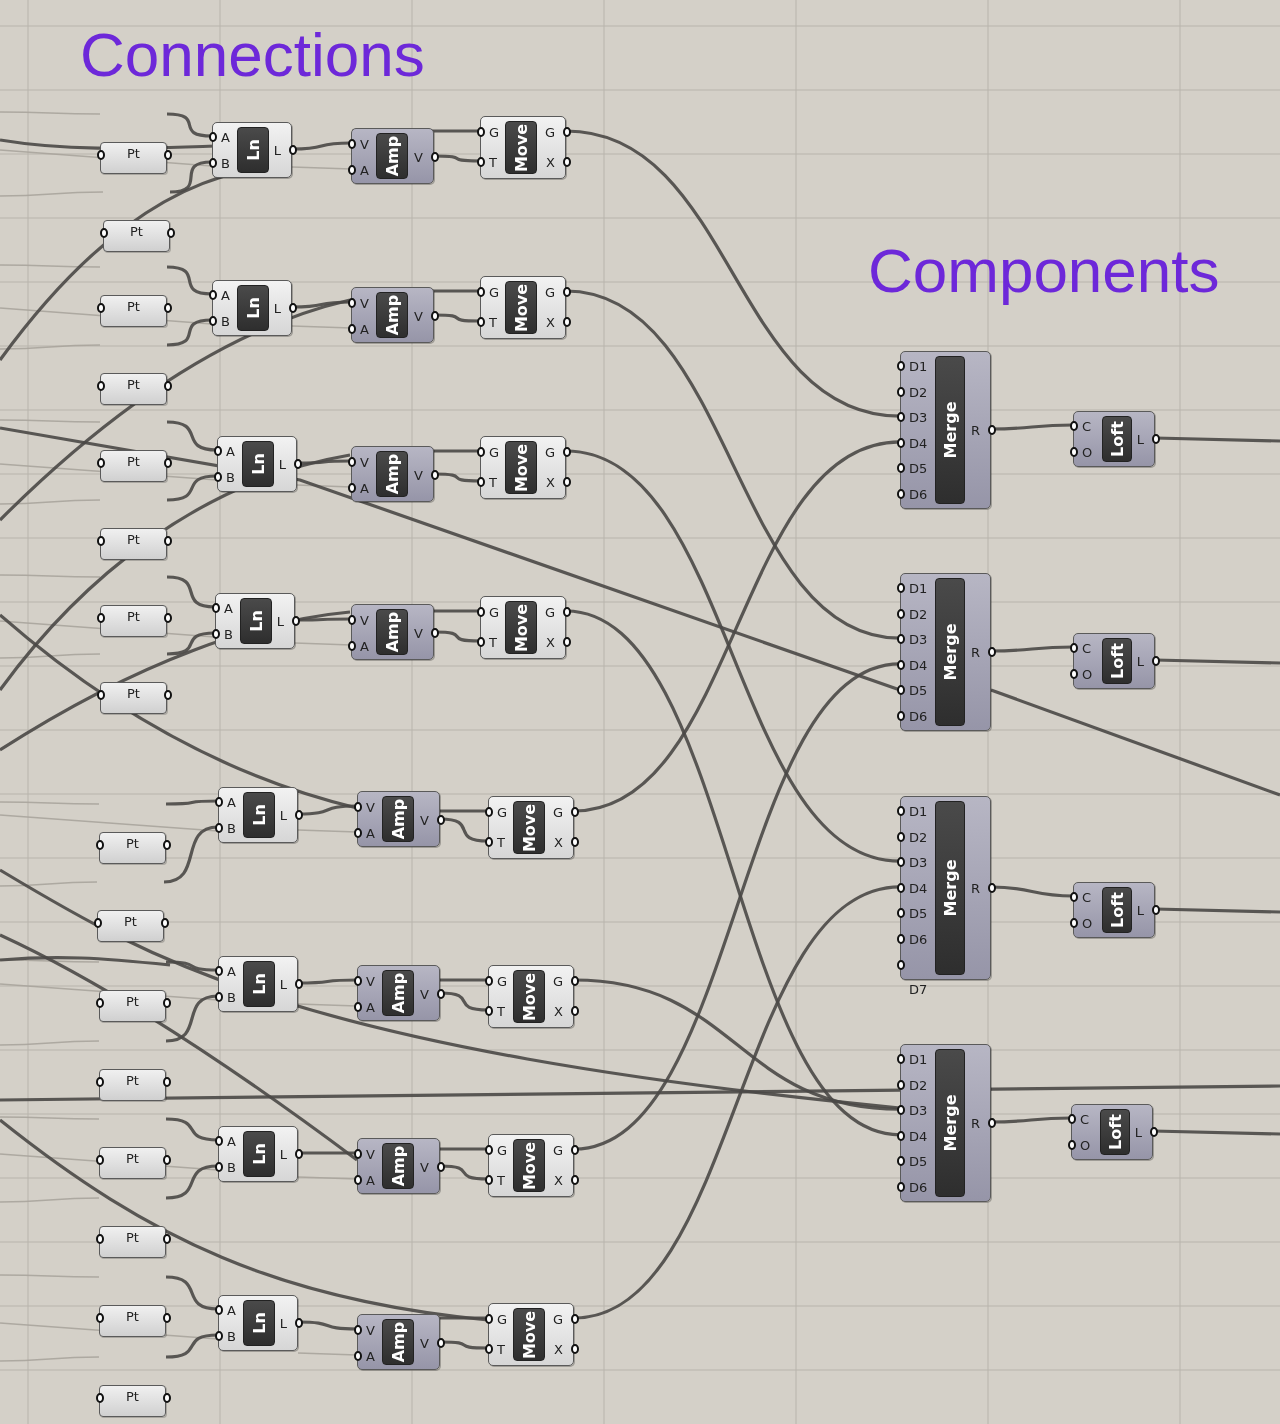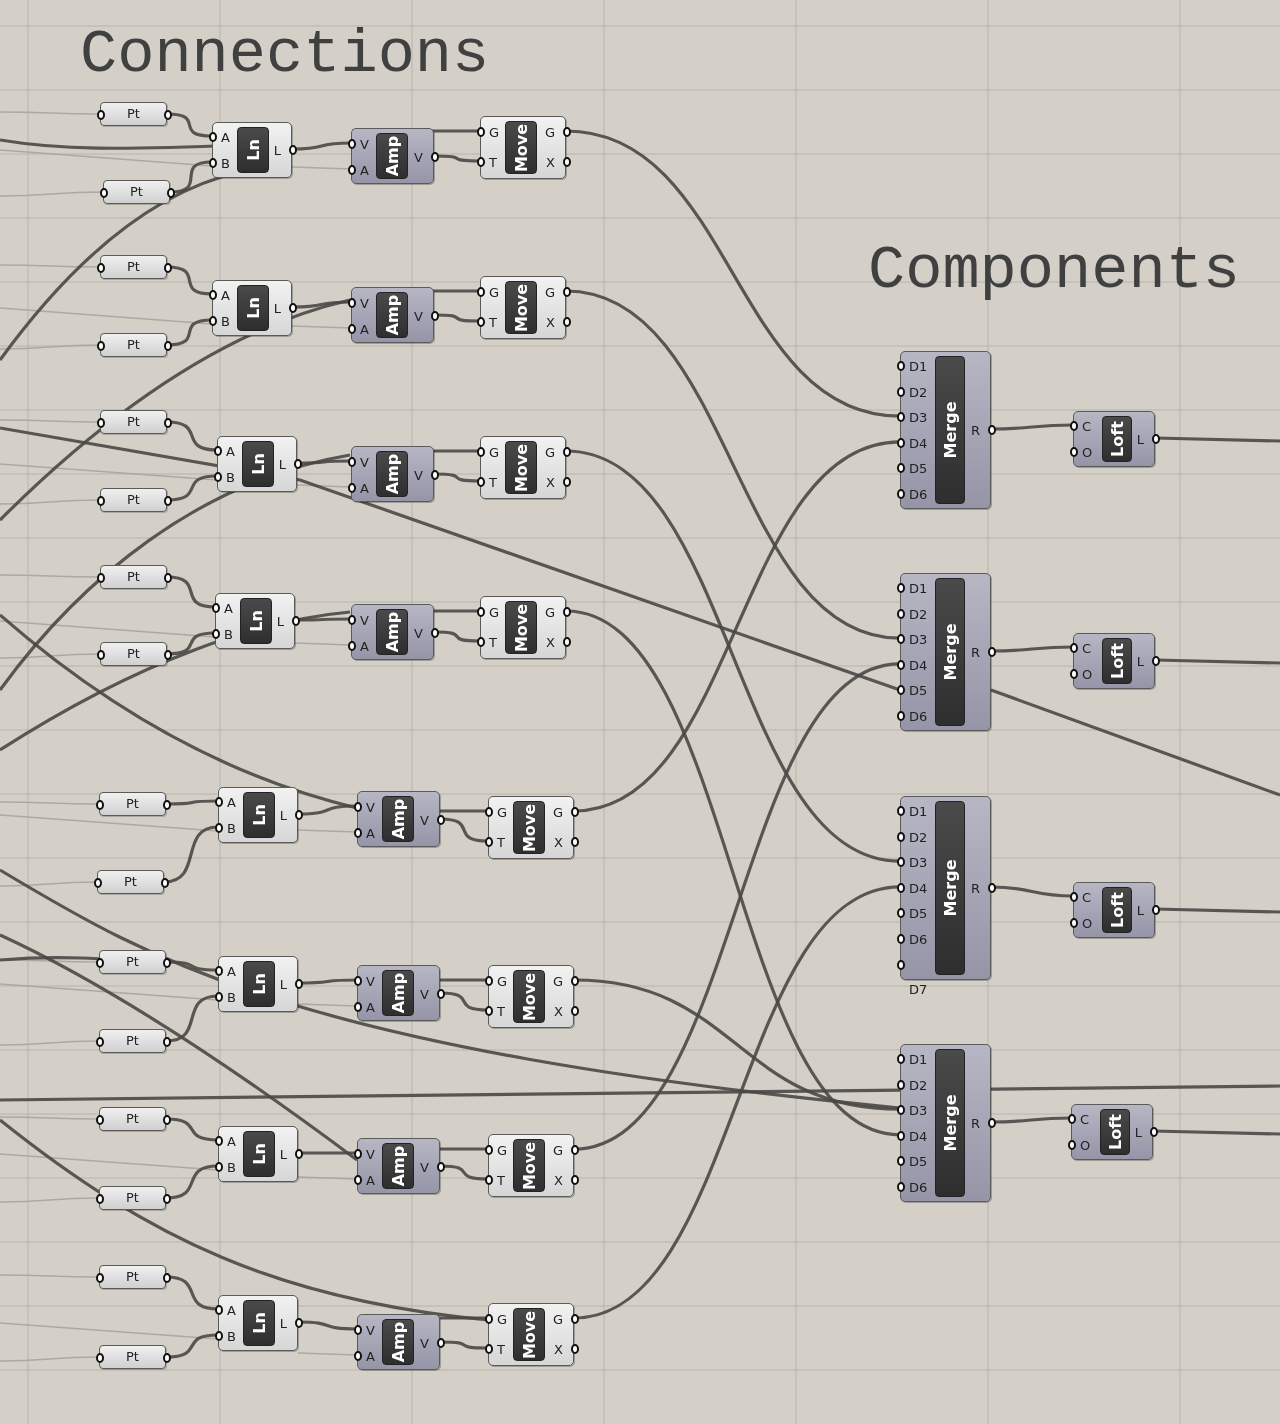--- a/index.html
+++ b/index.html
@@ -1,27 +1,27 @@
 <!DOCTYPE html>
 <html><head>
 <meta charset="utf-8">
 <style>
   html, body { margin:0; padding:0; }
   body { width:1280px; height:1424px; overflow:hidden; background:#d4d0c8; font-family:"DejaVu Sans", sans-serif; }
   #canvas { position:relative; width:1280px; height:1424px; background:#d4d0c8; overflow:hidden; }
   #grid, #wires { position:absolute; left:0; top:0; width:1280px; height:1424px; }
-  .heading { position:absolute; font-family:Liberation Mono, monospace; font-size:62px; color:#404040; line-height:1; letter-spacing:0px; }
+  .heading { position:absolute; font-family:Liberation Sans, sans-serif; font-size:62px; color:#6d28d9; line-height:1; letter-spacing:0px; }
   .comp { position:absolute; box-sizing:border-box; border:1px solid #5a5a5a; border-radius:5px; box-shadow:1px 1px 0 rgba(0,0,0,0.25); }
   .comp.light { background:linear-gradient(#f2f2f2,#d6d6d6); }
   .comp.purple { background:linear-gradient(#b7b6c4,#9695a8); }
   .comp .nick { position:absolute; top:4px; bottom:4px; background:linear-gradient(#4a4a4a,#2e2e2e); border:1px solid #222; border-radius:4px; box-sizing:border-box; }
   .comp .nick span { position:absolute; left:50%; top:50%; transform:translate(-50%,-50%) rotate(-90deg); color:#fff; font-weight:bold; font-size:16px; white-space:nowrap; font-family:"DejaVu Sans", sans-serif; }
   .port-label { position:absolute; font-size:13px; color:#222; font-family:"DejaVu Sans", sans-serif; line-height:1; transform:translateY(-50%); }
   .grip { position:absolute; width:8px; height:10px; box-sizing:border-box; border:2.5px solid #111; border-radius:50%; background:#fff; transform:translate(-50%,-50%); }
-  .pt { position:absolute; box-sizing:border-box; height:24px; border:1px solid #5a5a5a; border-radius:4px; background:linear-gradient(#f0f0f0,#d0d0d0); font-size:13px; color:#222; text-align:center; line-height:22px; box-shadow:1px 1px 0 rgba(0,0,0,0.2); }
+  .pt { position:absolute; box-sizing:border-box; height:32px; border:1px solid #5a5a5a; border-radius:4px; background:linear-gradient(#f0f0f0,#d0d0d0); font-size:13px; color:#222; text-align:center; line-height:22px; box-shadow:1px 1px 0 rgba(0,0,0,0.2);margin-top:40px; }
 </style>
 </head>
 <body>
 
 <div id="canvas">
   <svg id="grid">
       <line x1="28" x2="28" y1="0" y2="1424" stroke="#b8b4ac" stroke-width="1"></line>
       <line x1="220" x2="220" y1="0" y2="1424" stroke="#b8b4ac" stroke-width="1"></line>
       <line x1="412" x2="412" y1="0" y2="1424" stroke="#b8b4ac" stroke-width="1"></line>
       <line x1="604" x2="604" y1="0" y2="1424" stroke="#b8b4ac" stroke-width="1"></line>

